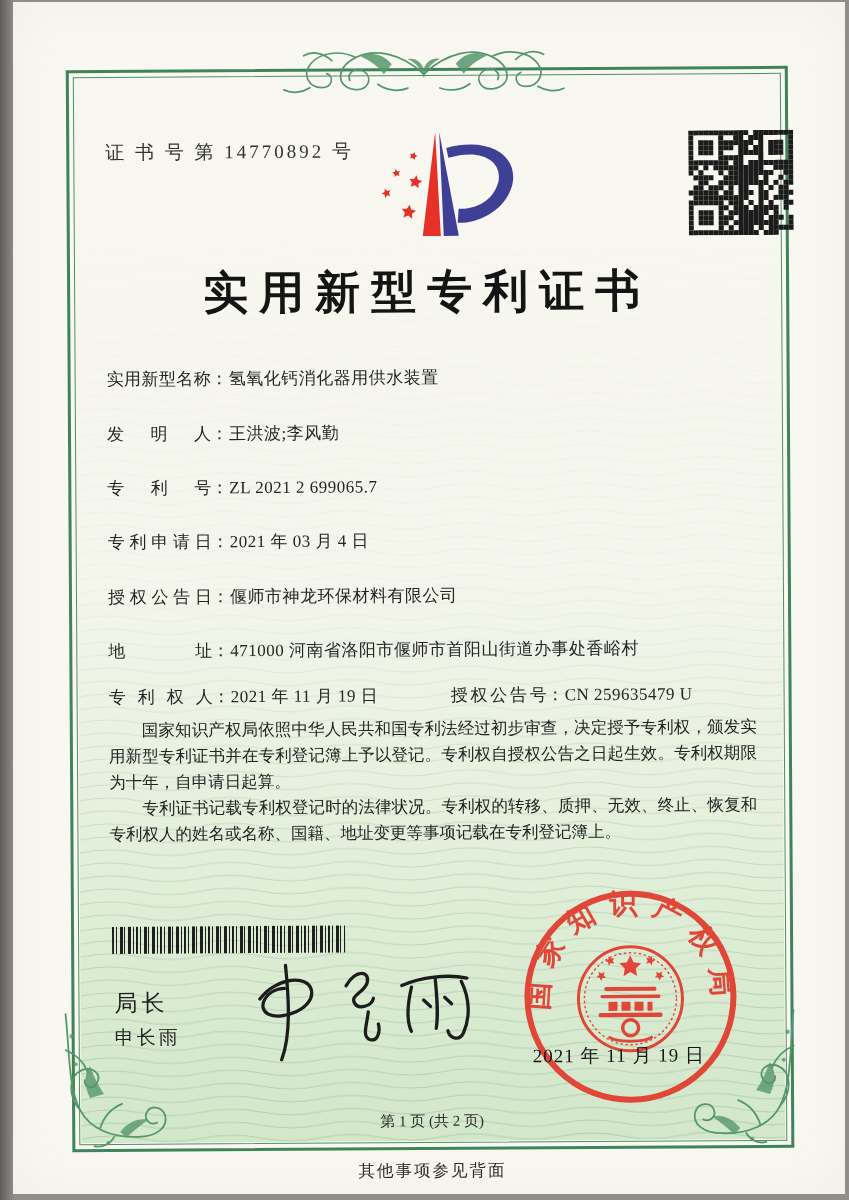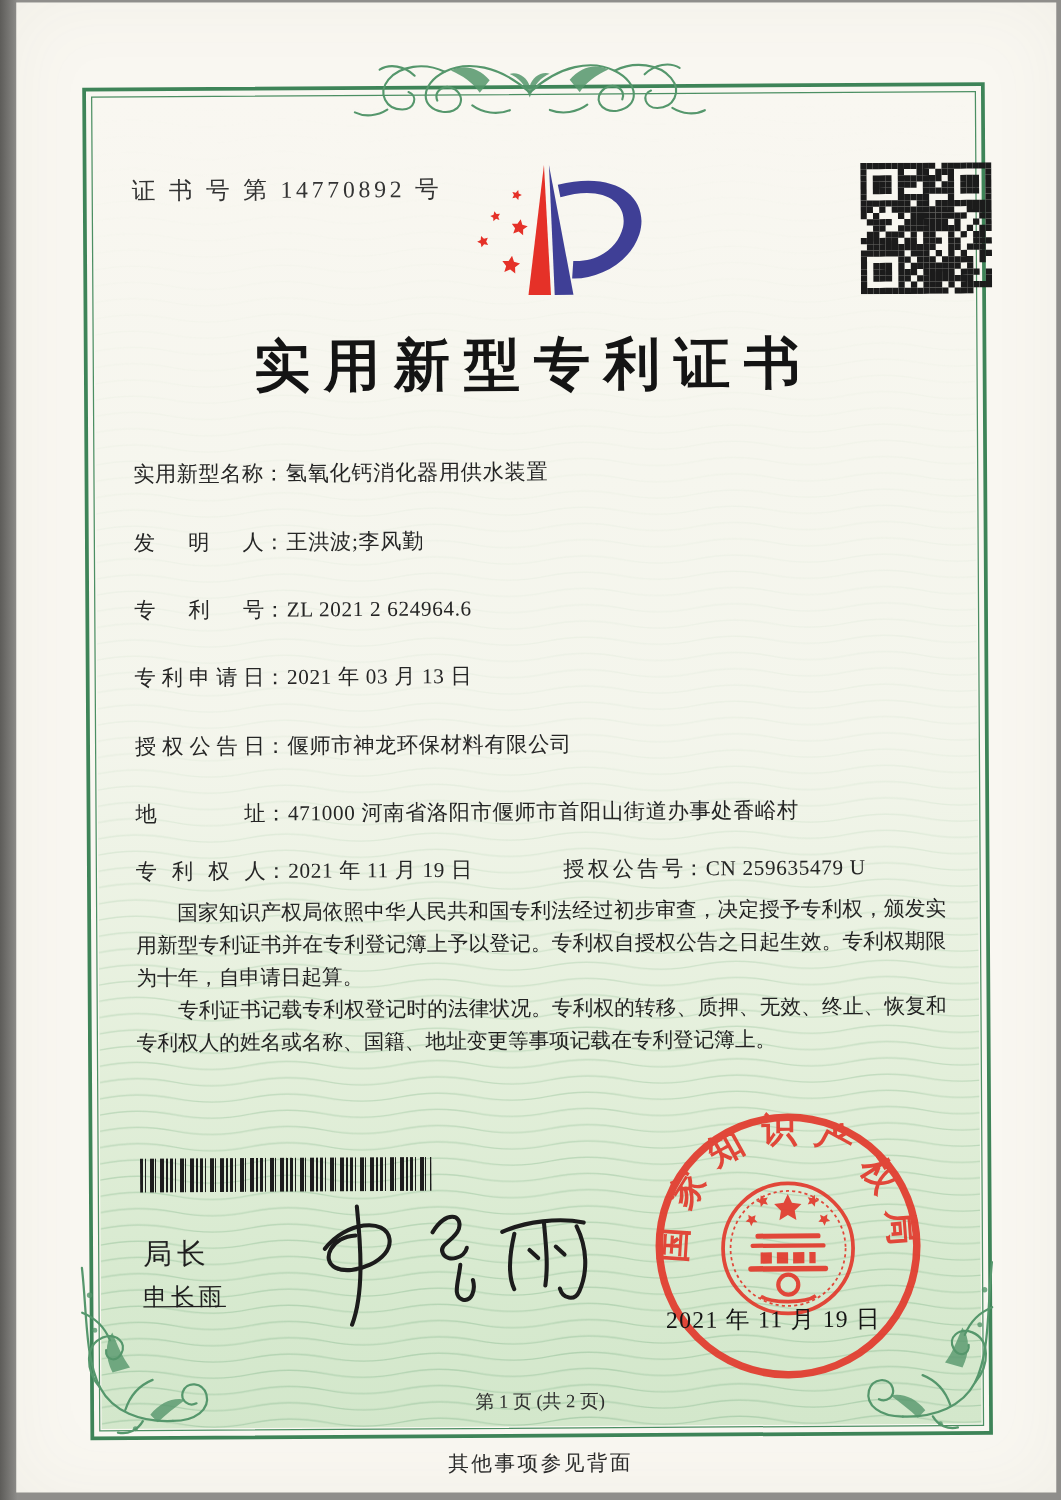--- a/index.html
+++ b/index.html
@@ -47,21 +47,21 @@
   .barcode{position:absolute;left:97px;top:923px;width:233px;height:27px;
        background:repeating-linear-gradient(90deg,
         #1d1d1d 0 2px,transparent 2px 4px,
         #1d1d1d 4px 5px,transparent 5px 8px,
         #1d1d1d 8px 11px,transparent 11px 12px,
         #1d1d1d 12px 13px,transparent 13px 16px,
         #1d1d1d 16px 19px,transparent 19px 21px,
         #1d1d1d 21px 22px,transparent 22px 24px);}
 
   .signer-title{left:99px;top:984px;font-size:23px;letter-spacing:4px;color:#1f1f1f;}
-  .signer-name{left:99px;top:1021px;font-size:19px;letter-spacing:3px;color:#1f1f1f;text-decoration:underline;}
+  .signer-name{left:99px;top:1021px;font-size:19px;letter-spacing:3px;color:#1f1f1f;}
   .signature{position:absolute;left:218px;top:952px;width:250px;height:110px;
        transform:rotate(-2deg);}
 
   .seal{position:absolute;left:505px;top:886px;width:220px;height:220px;opacity:.93;}
   .seal-date{left:517px;top:1042px;font-size:19px;letter-spacing:1px;color:#151515;}
 
   .page-num{left:0;top:1110px;width:100%;text-align:center;font-size:15px;color:#2d2d2d;}
   .footer-note{left:0;top:1158px;width:100%;text-align:center;font-size:16.5px;color:#2a2a2a;
        letter-spacing:2px;}
 
@@ -487,24 +487,24 @@
 
       <div class="txt title">实用新型专利证书</div>
 
       <div class="frow r1">
         <span class="flabel">实用新型名称</span><span class="fcolon">：</span><span class="fvalue">氢氧化钙消化器用供水装置</span>
       </div>
       <div class="frow r2">
         <span class="flabel">发明人</span><span class="fcolon">：</span><span class="fvalue">王洪波;李风勤</span>
       </div>
       <div class="frow r3">
-        <span class="flabel">专利号</span><span class="fcolon">：</span><span class="fvalue">ZL 2021 2 624964.6</span>
+        <span class="flabel">专利号</span><span class="fcolon">：</span><span class="fvalue">ZL 2021 2 699065.7</span>
       </div>
       <div class="frow r4">
-        <span class="flabel">专利申请日</span><span class="fcolon">：</span><span class="fvalue">2021 年 03 月 13 日</span>
+        <span class="flabel">专利申请日</span><span class="fcolon">：</span><span class="fvalue">2021 年 03 月 4 日</span>
       </div>
       <div class="frow r5">
         <span class="flabel">授权公告日</span><span class="fcolon">：</span><span class="fvalue">偃师市神龙环保材料有限公司</span>
       </div>
       <div class="frow r6">
         <span class="flabel">地址</span><span class="fcolon">：</span><span class="fvalue">471000 河南省洛阳市偃师市首阳山街道办事处香峪村</span>
       </div>
       <div class="frow r7">
         <span>
           <span class="flabel">专利权人</span><span class="fcolon">：</span><span class="fvalue">2021 年 11 月 19 日</span>

